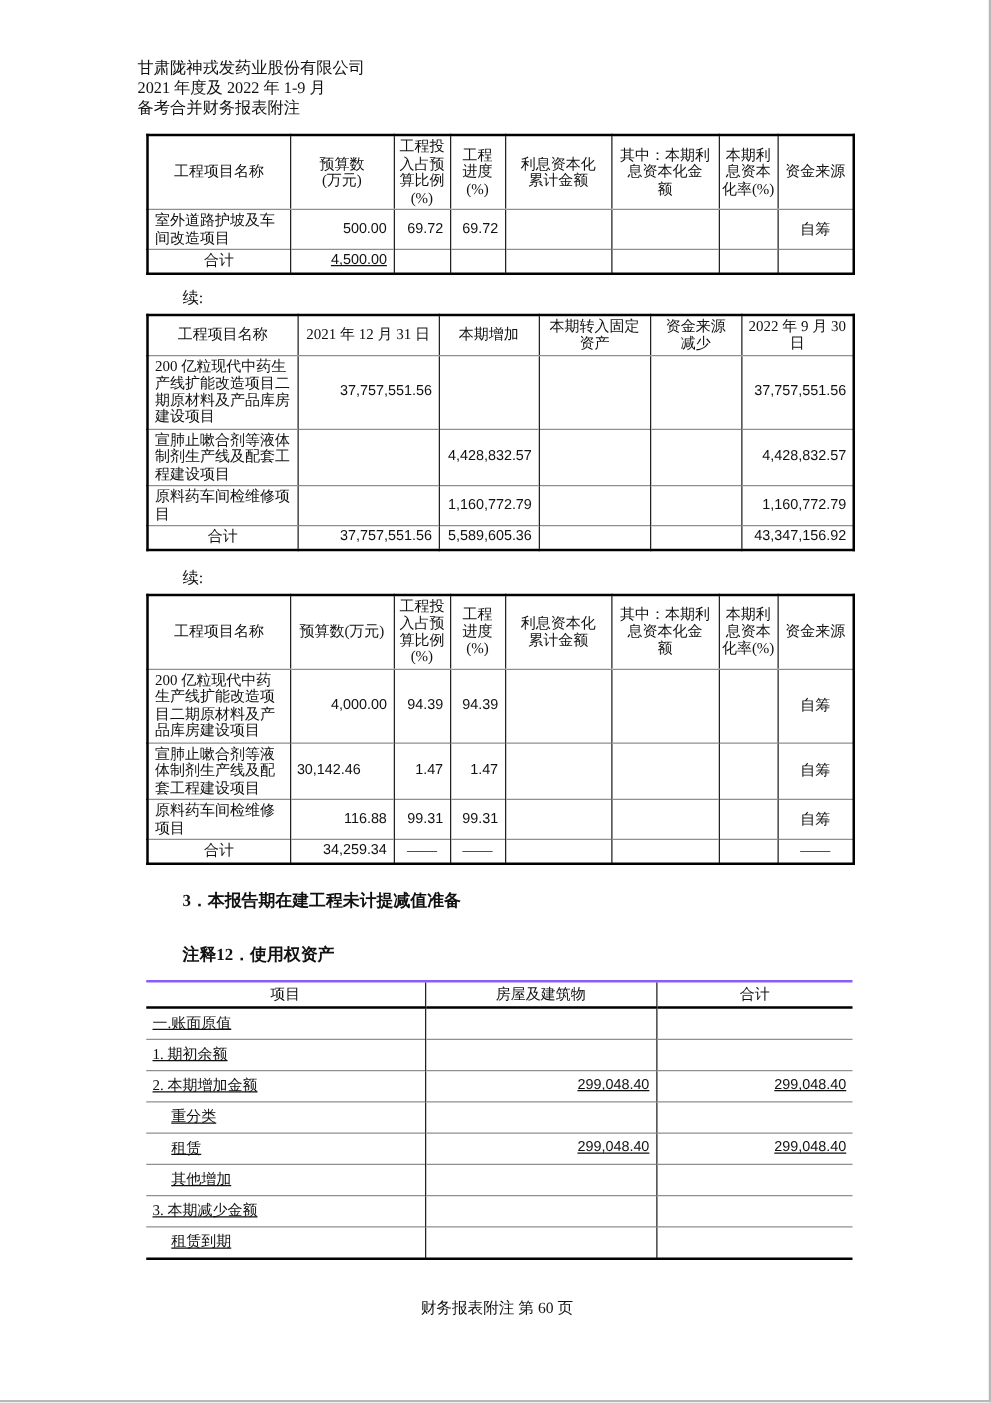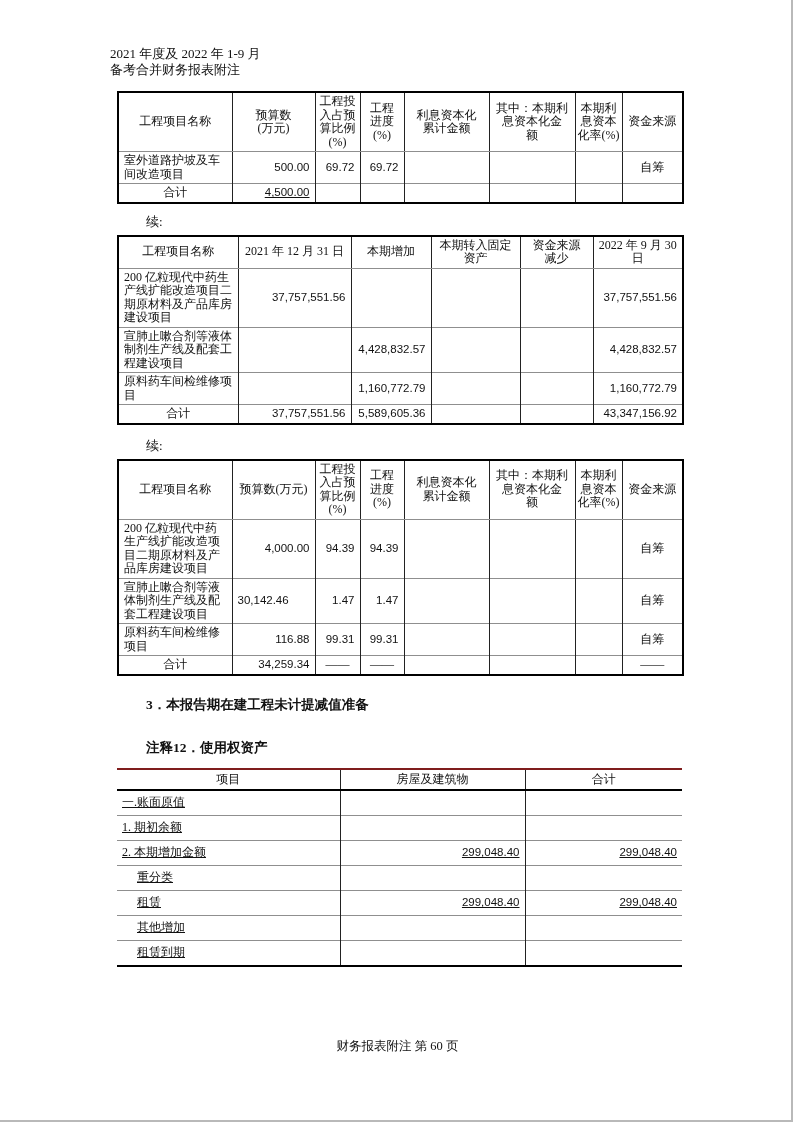--- a/index.html
+++ b/index.html
@@ -23,38 +23,39 @@
   .num { font-family:"Liberation Sans", sans-serif; font-size:11.5px; }
 
   
   .framed { border:2px solid #000; margin-top:13px; }
   .framed th + th, .framed td + td { border-left:1px solid #222; }
   .framed thead th { border-bottom:1px solid #8f8f8f; }
   .framed tbody tr + tr td { border-top:1px solid #8f8f8f; }
   .framed.tight { margin-top:5px; }
 
   
-  .open { border-top:2px solid #7f1d1d; border-bottom:2px solid #000; margin-top:12px; }
+  .open { border-top:2px solid #8b5cf6; border-bottom:2px solid #000; margin-top:12px; }
   .open th + th, .open td + td { border-left:1px solid #222; }
   .open thead th { border-bottom:2px solid #000; padding:3px 2px; }
   .open tbody tr + tr td { border-top:1px solid #8f8f8f; }
   .open td { height:20px;text-decoration:underline; }
 
   tr.indent td:first-child { padding-left:20px; }
 
   .footer { position:absolute; left:110px; top:1038px; width:575px;
             text-align:center; font-size:12.5px; }
 </style>
 </head>
 <body>
 
 <div class="page">
   <div class="content">
 
     <div class="doc-header">
+      <div class="hline">甘肃陇神戎发药业股份有限公司</div>
       <div class="hline">2021 年度及 2022 年 1-9 月</div>
       <div class="hline">备考合并财务报表附注</div>
     </div>
 
     <table class="framed">
         <colgroup>
           <col style="width: 114px;">
           <col style="width: 83px;">
           <col style="width: 45px;">
           <col style="width: 44px;">
@@ -290,20 +291,25 @@
           <tr class="indent">
             <td style="text-align: left;">租赁</td>
             <td class="num" style="text-align: right;">299,048.40</td>
             <td class="num" style="text-align: right;">299,048.40</td>
           </tr>
           <tr class="indent">
             <td style="text-align: left;">其他增加</td>
             <td style="text-align: right;"></td>
             <td style="text-align: right;"></td>
           </tr>
+          <tr>
+            <td style="text-align: left;">3. 本期减少金额</td>
+            <td style="text-align: right;"></td>
+            <td style="text-align: right;"></td>
+          </tr>
           <tr class="indent">
             <td style="text-align: left;">租赁到期</td>
             <td style="text-align: right;"></td>
             <td style="text-align: right;"></td>
           </tr>
         </tbody>
       </table>
 
   </div>
 

